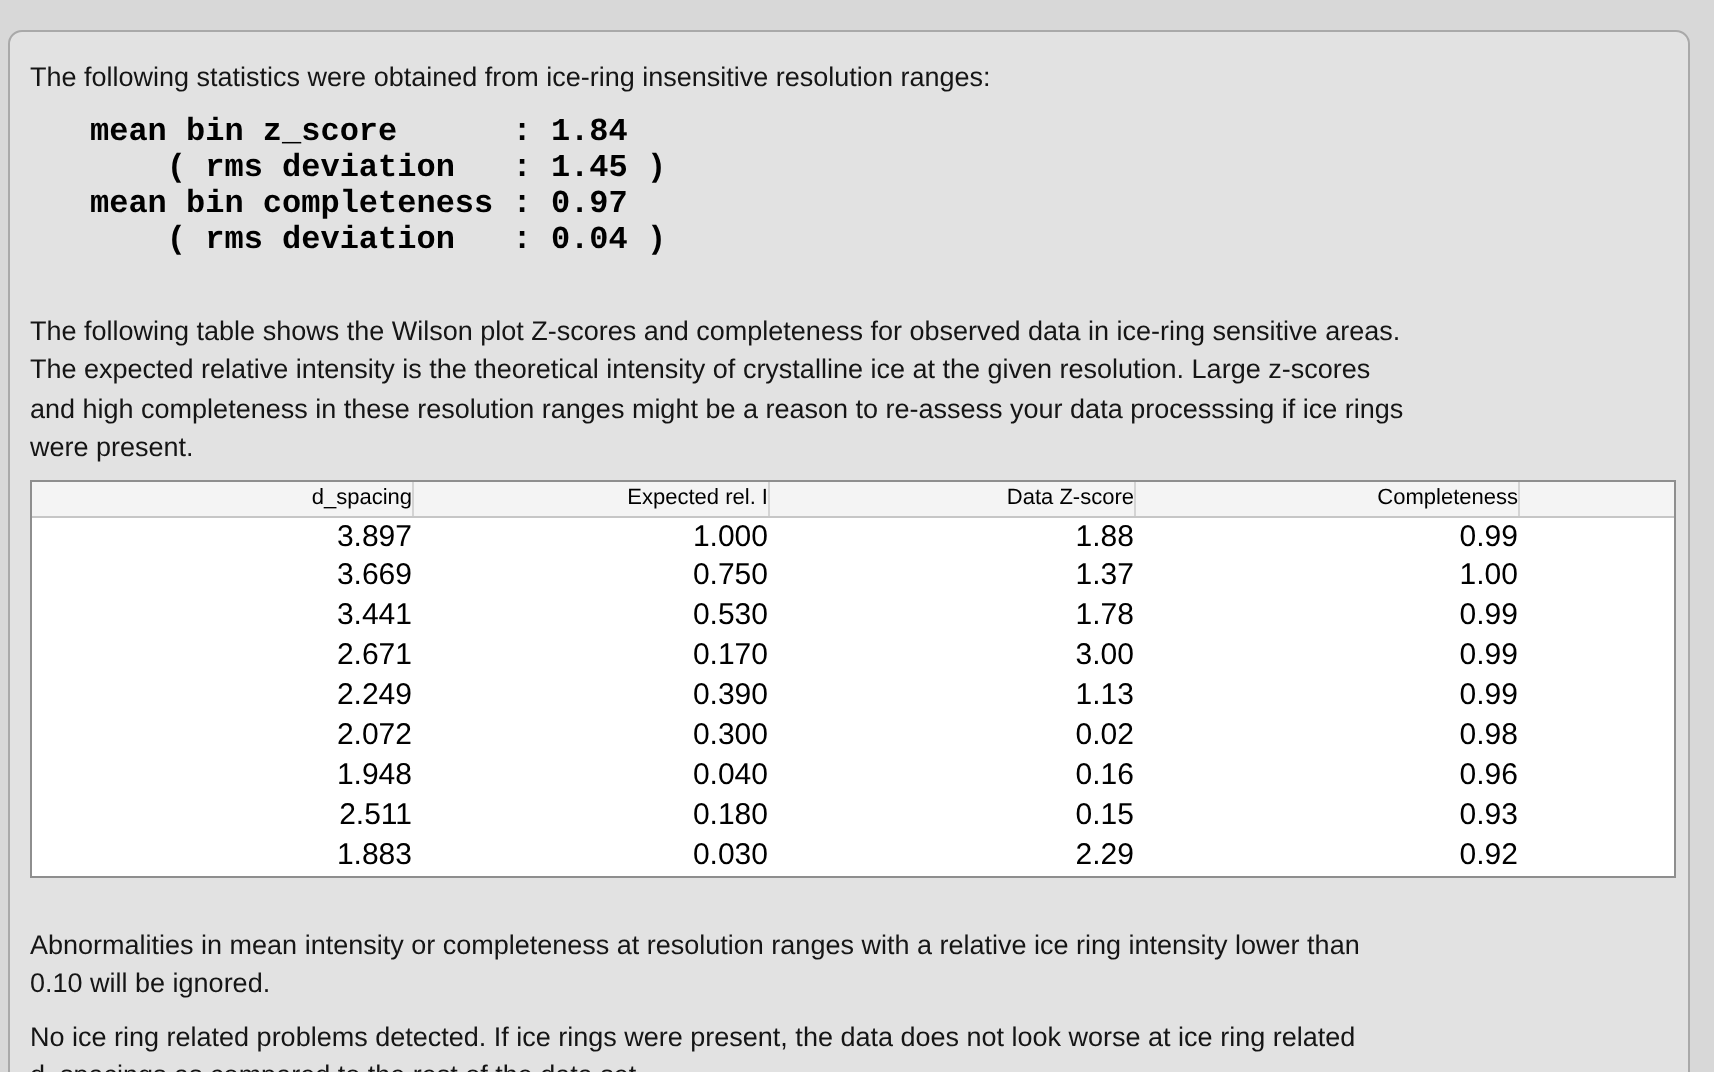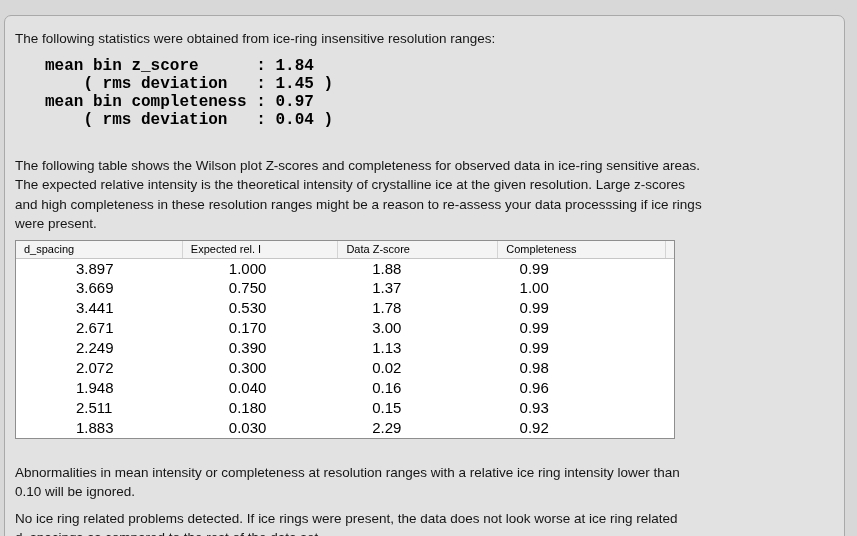--- a/index.html
+++ b/index.html
@@ -46,45 +46,45 @@
     font-family: "Liberation Mono", monospace;
     font-size: 16px;
     font-weight: bold;
     line-height: 18px;
     white-space: pre;
     color: #000;
   }
   .desc-para { margin-top: 27px; }
   .tbl {
     margin-top: 6px;
-    width: 660px;
+    width: 823px;
     background: #ffffff;
     border: 1px solid #8e8e8e;
     box-sizing: border-box;
+    text-align: right;
   }
   .tbl-head {
     display: flex;
     height: 17px;
     background: #f4f4f4;
     border-bottom: 1px solid #c6c6c6;
   }
   .th {
     box-sizing: border-box;
     font-size: 11px;
     line-height: 16px;
     padding-left: 8px;
     color: #000;
     overflow: hidden;
     white-space: nowrap;
   }
   .th + .th { border-left: 1px solid #d4d4d4; }
   .tr {
     display: flex;
     height: 19.9px;
-    padding-left: 40px;
   }
   .td {
     box-sizing: border-box;
     font-size: 15px;
     line-height: 19.9px;
     padding-left: 20px;
     color: #000;
     white-space: nowrap;
     overflow: hidden;
   }

